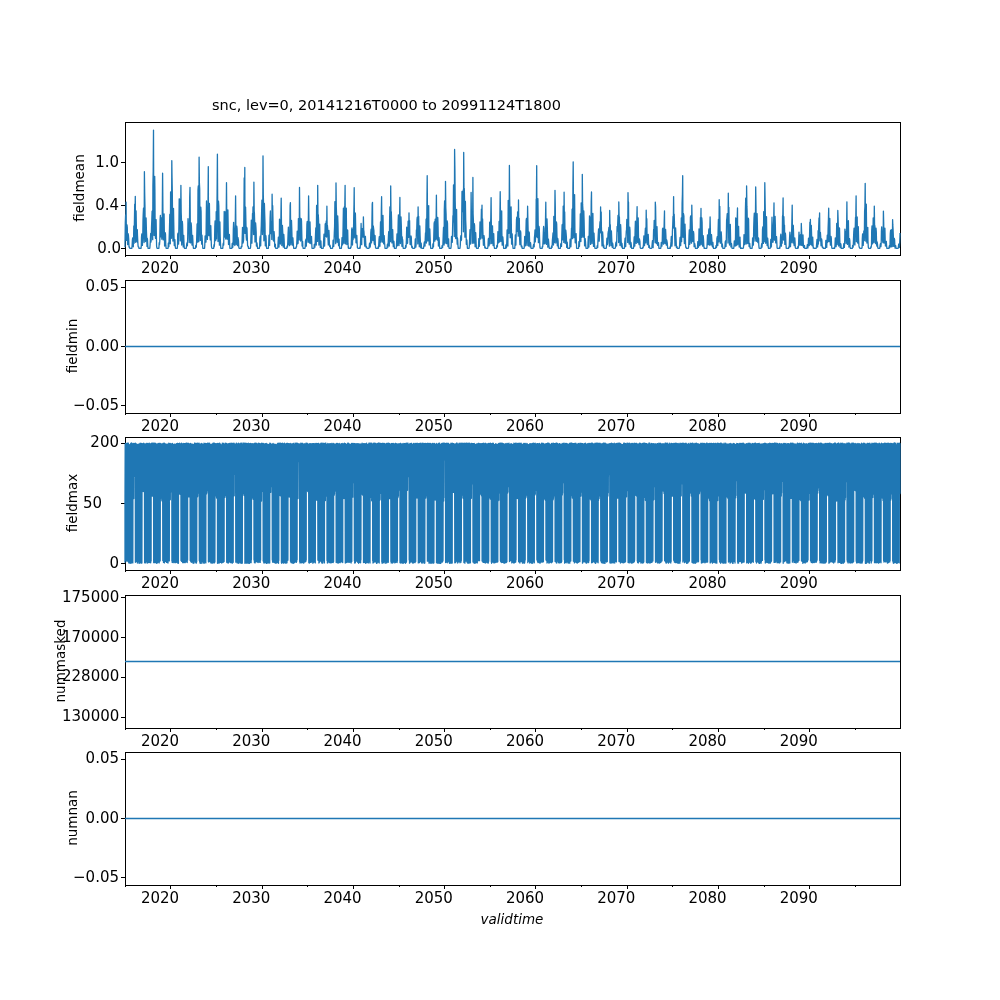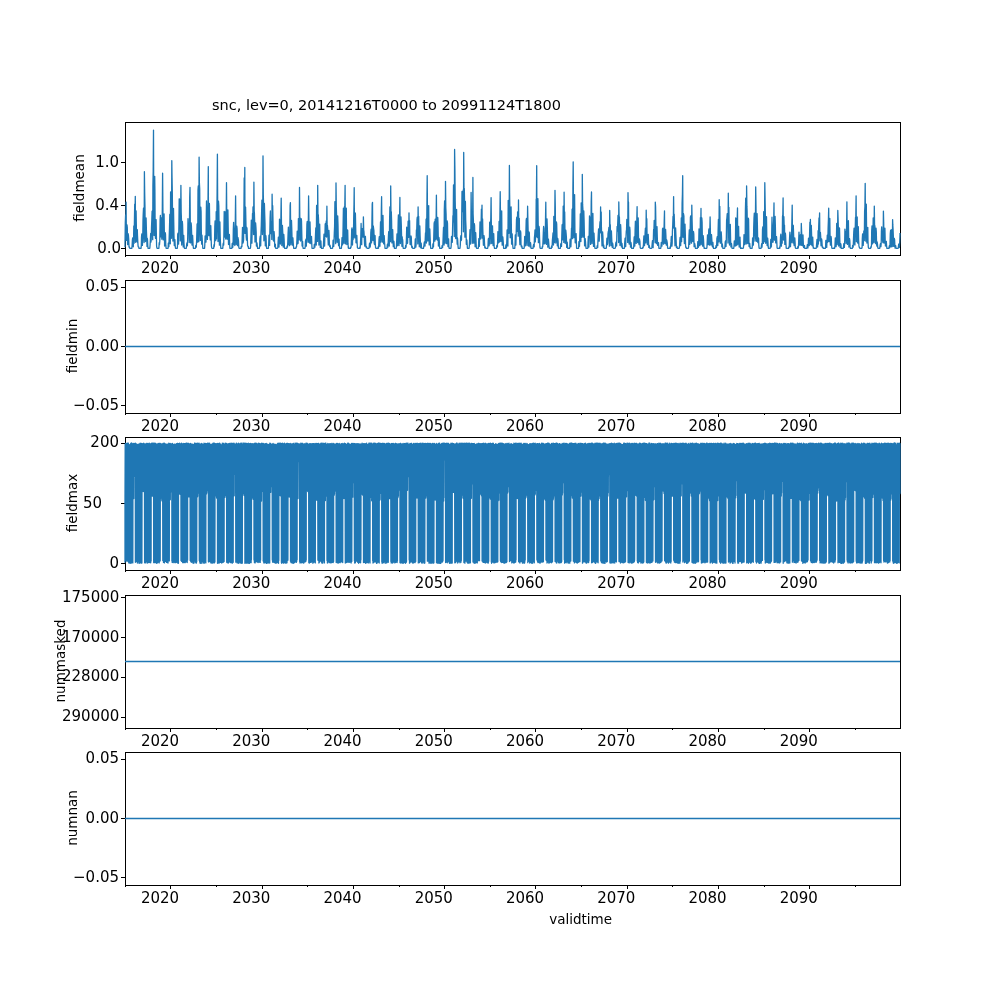--- a/index.html
+++ b/index.html
@@ -1,20 +1,20 @@
 <!DOCTYPE html>
 <html><head>
 <meta charset="utf-8">
 <style>
   html,body{margin:0;padding:0;background:#fff;}
   #fig{position:relative;width:1000px;height:1000px;background:#ffffff;
        font-family:"DejaVu Sans",sans-serif;color:#000;overflow:hidden;}
   #plot-svg{position:absolute;left:0;top:0;}
   .title{position:absolute;text-align:left;font-size:14.5px;white-space:nowrap;}
-  .xlabel{position:absolute;text-align:right;font-size:13.5px;}
+  .xlabel{position:absolute;text-align:center;font-size:13.5px;font-style:italic;}
   .ylab{position:absolute;font-size:13.5px;white-space:nowrap;
         transform:translate(-50%,-50%) rotate(-90deg);}
   .tick-label{position:absolute;font-size:15px;line-height:15px;}
   .xt{}
   .yt{text-align:right;}
 </style>
 </head>
 <body>
 
 <div id="fig">
@@ -175,21 +175,21 @@
     <div class="tick-label yt" style="left: 45px; top: 495.5px; width: 57px;">50</div>
     <div class="tick-label yt" style="left: 62px; top: 435.045px; width: 57px;">200</div>
     <div class="tick-label xt" style="left: 140.985px; top: 734px; width: 60px;">2020</div>
     <div class="tick-label xt" style="left: 232.226px; top: 734px; width: 60px;">2030</div>
     <div class="tick-label xt" style="left: 323.467px; top: 734px; width: 60px;">2040</div>
     <div class="tick-label xt" style="left: 414.708px; top: 734px; width: 60px;">2050</div>
     <div class="tick-label xt" style="left: 505.949px; top: 734px; width: 60px;">2060</div>
     <div class="tick-label xt" style="left: 597.19px; top: 734px; width: 60px;">2070</div>
     <div class="tick-label xt" style="left: 688.431px; top: 734px; width: 60px;">2080</div>
     <div class="tick-label xt" style="left: 779.672px; top: 734px; width: 60px;">2090</div>
-    <div class="tick-label yt" style="left: 62px; top: 709.249px; width: 57px;">290000</div>
+    <div class="tick-label yt" style="left: 62px; top: 709.249px; width: 57px;">130000</div>
     <div class="tick-label yt" style="left: 62px; top: 669.428px; width: 57px;">228000</div>
     <div class="tick-label yt" style="left: 62px; top: 629.608px; width: 57px;">170000</div>
     <div class="tick-label yt" style="left: 62px; top: 589.787px; width: 57px;">175000</div>
     <div class="tick-label xt" style="left: 140.985px; top: 891px; width: 60px;">2020</div>
     <div class="tick-label xt" style="left: 232.226px; top: 891px; width: 60px;">2030</div>
     <div class="tick-label xt" style="left: 323.467px; top: 891px; width: 60px;">2040</div>
     <div class="tick-label xt" style="left: 414.708px; top: 891px; width: 60px;">2050</div>
     <div class="tick-label xt" style="left: 505.949px; top: 891px; width: 60px;">2060</div>
     <div class="tick-label xt" style="left: 597.19px; top: 891px; width: 60px;">2070</div>
     <div class="tick-label xt" style="left: 688.431px; top: 891px; width: 60px;">2080</div>

